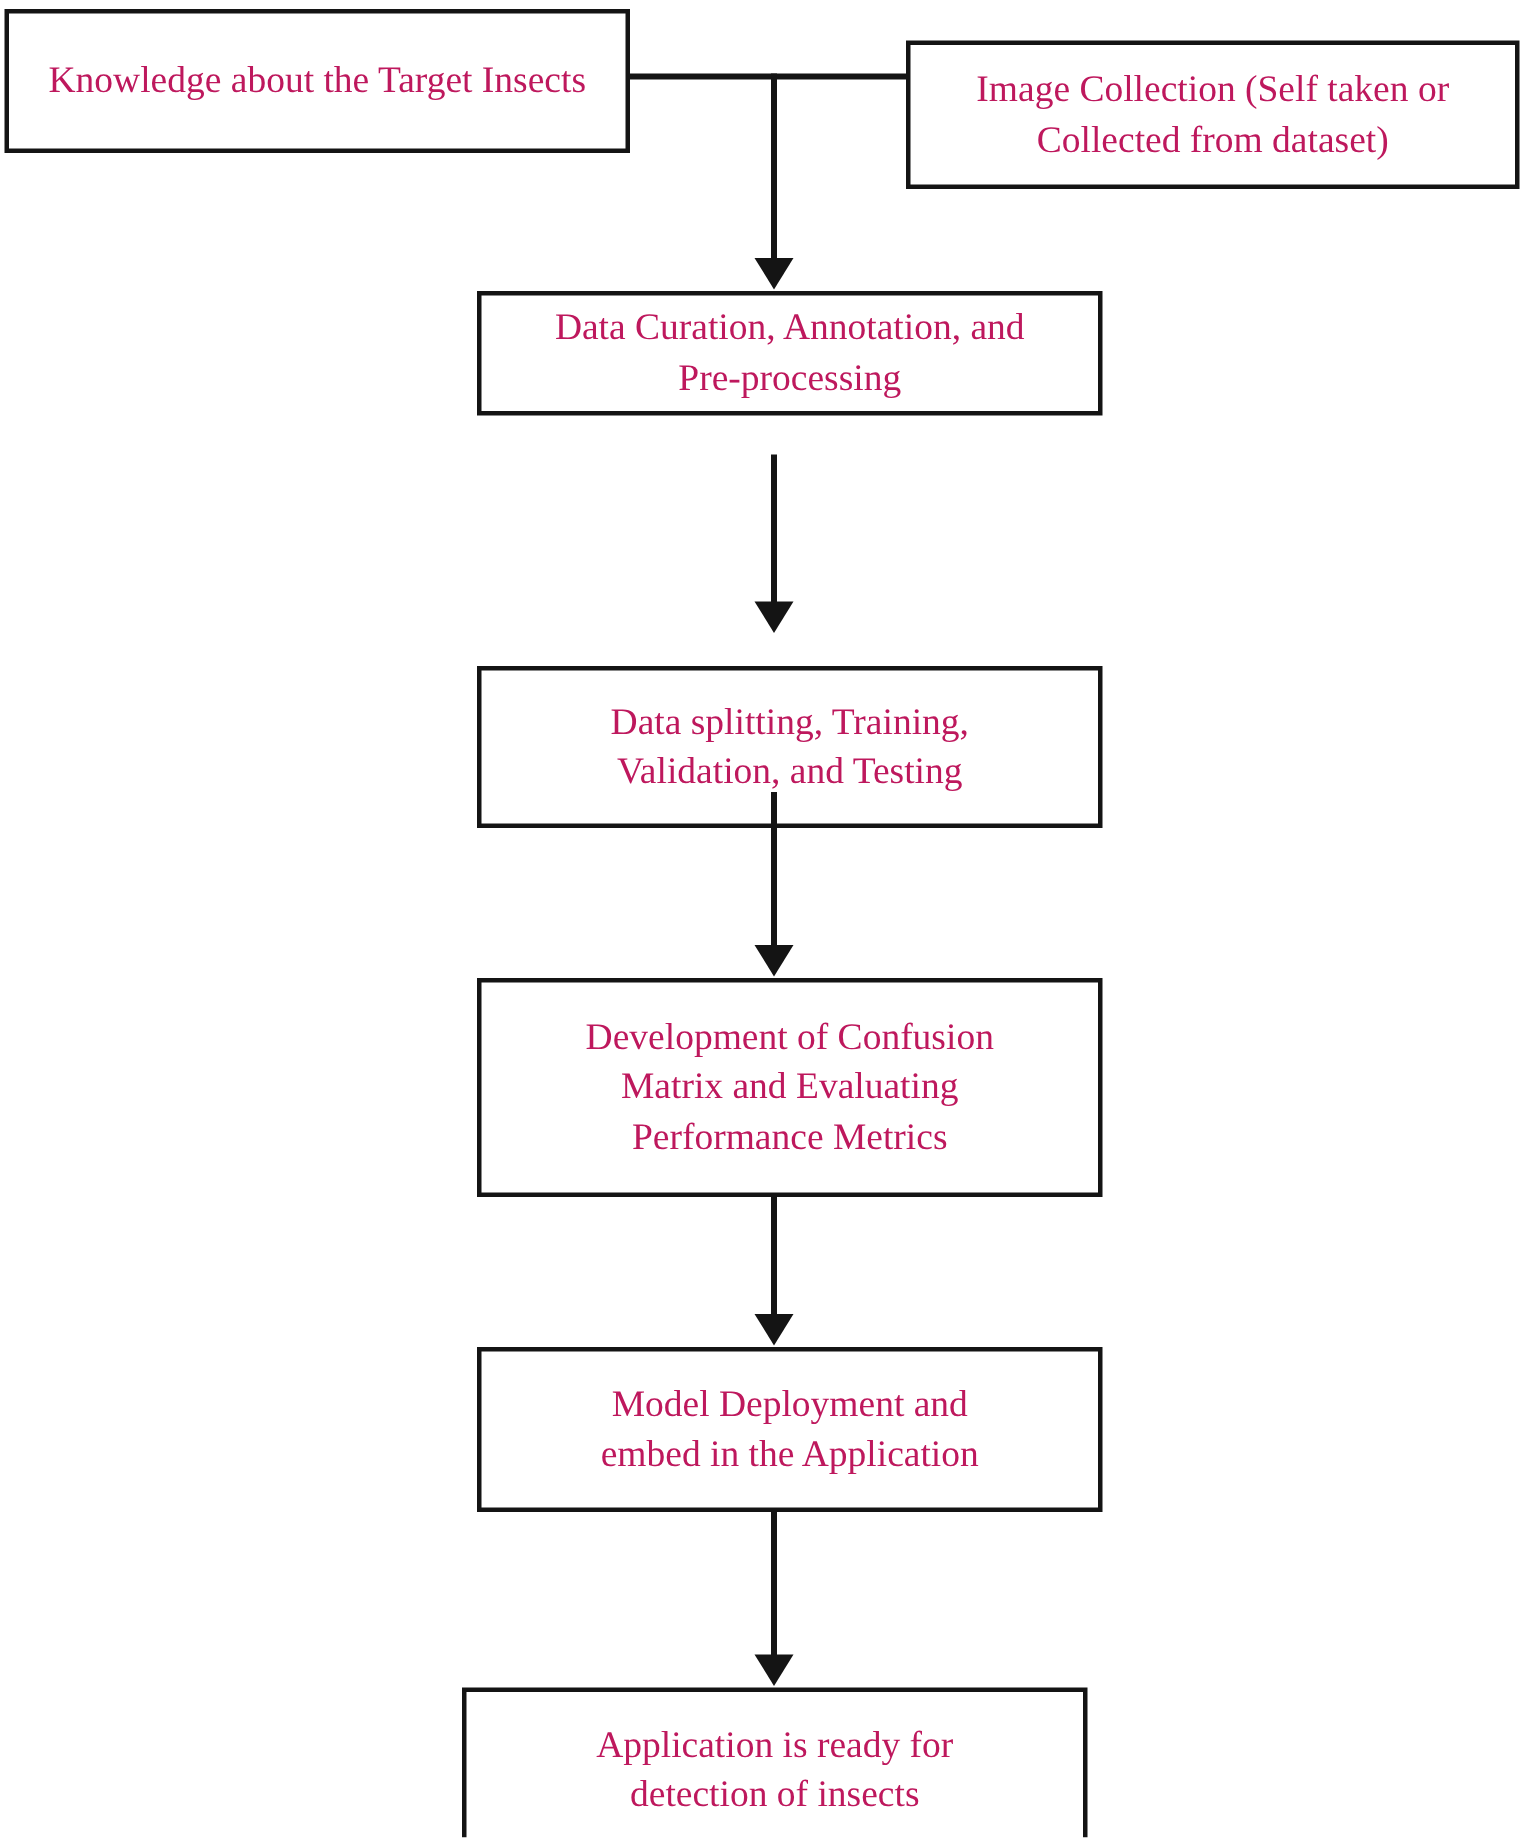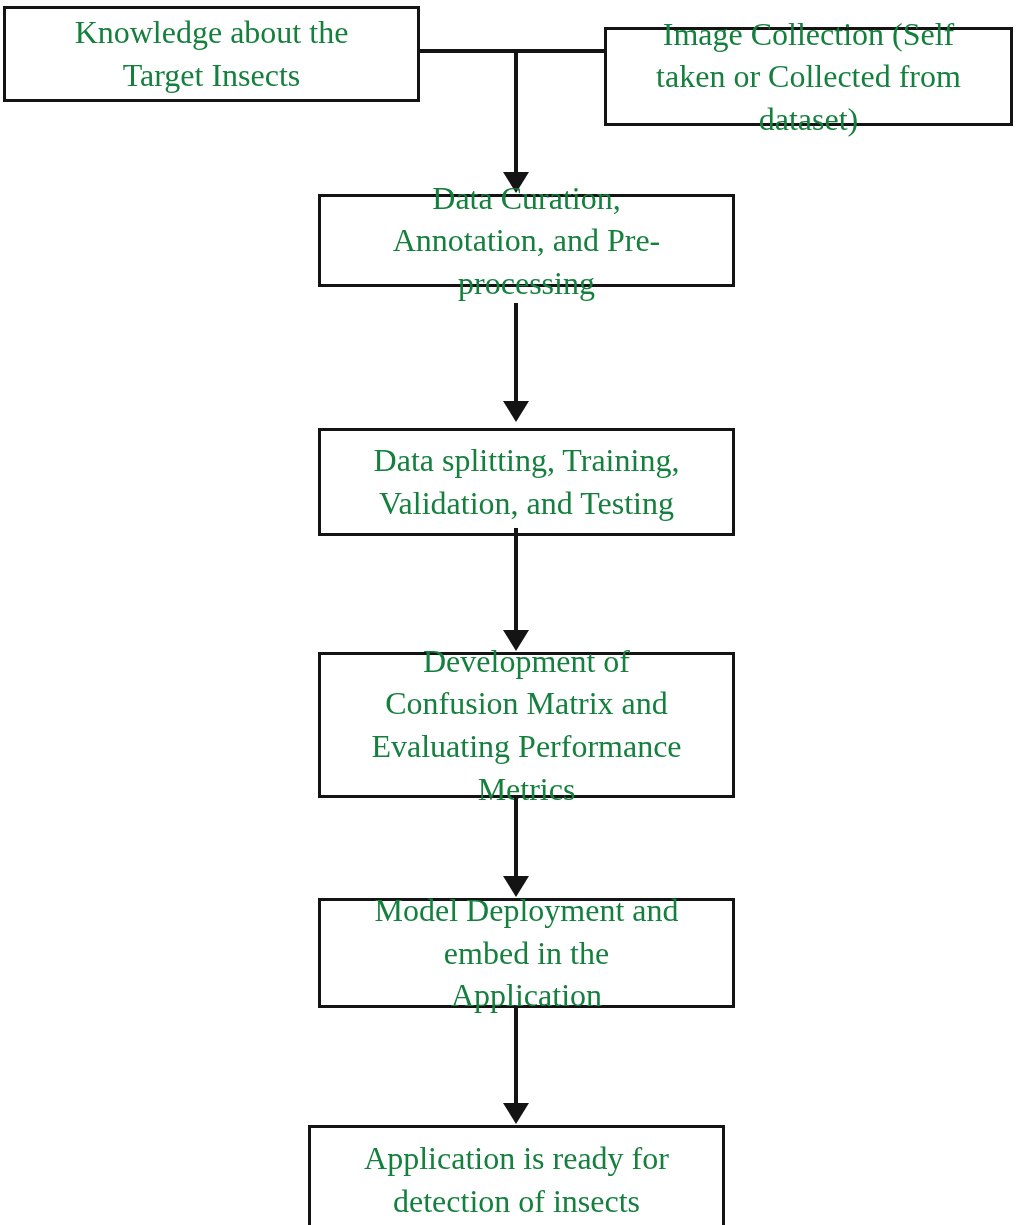--- a/index.html
+++ b/index.html
@@ -18,30 +18,30 @@
   }
   .box {
     position: absolute;
     box-sizing: border-box;
     border: 3px solid #141414;
     background: #ffffff;
     display: flex;
     align-items: center;
     justify-content: center;
     text-align: center;
-    font-size: 32px;
+    font-size: 25px;
     line-height: 1.33;
-    color: #15803d;
+    color: #be185d;
   }
   .box .txt { display: inline-block; }
 
   #b1 { left: 3px;   top: 6px;    width: 417px; height: 96px; }
   #b2 { left: 604px; top: 4px;    width: 409px; height: 99px; margin-top: 23px; }
-  #b3 { left: 318px; top: 194px;  width: 417px; height: 93px; }
-  #b4 { left: 318px; top: 428px;  width: 417px; height: 108px; }
+  #b3 { left: 318px; top: 194px;  width: 417px; height: 83px; }
+  #b4 { left: 318px; top: 444px;  width: 417px; height: 108px; }
   #b5 { left: 318px; top: 652px;  width: 417px; height: 146px; }
   #b6 { left: 318px; top: 898px;  width: 417px; height: 110px; }
   #b7 { left: 308px; top: 1125px; width: 417px; height: 110px; }
 
   #b1 .txt { max-width: 360px; }
   #b2 .txt { max-width: 365px; }
   #b3 .txt { max-width: 345px; }
   #b4 .txt { max-width: 330px; }
   #b5 .txt { max-width: 345px; font-family: Liberation Serif, serif; }
   #b6 .txt { max-width: 310px; }

